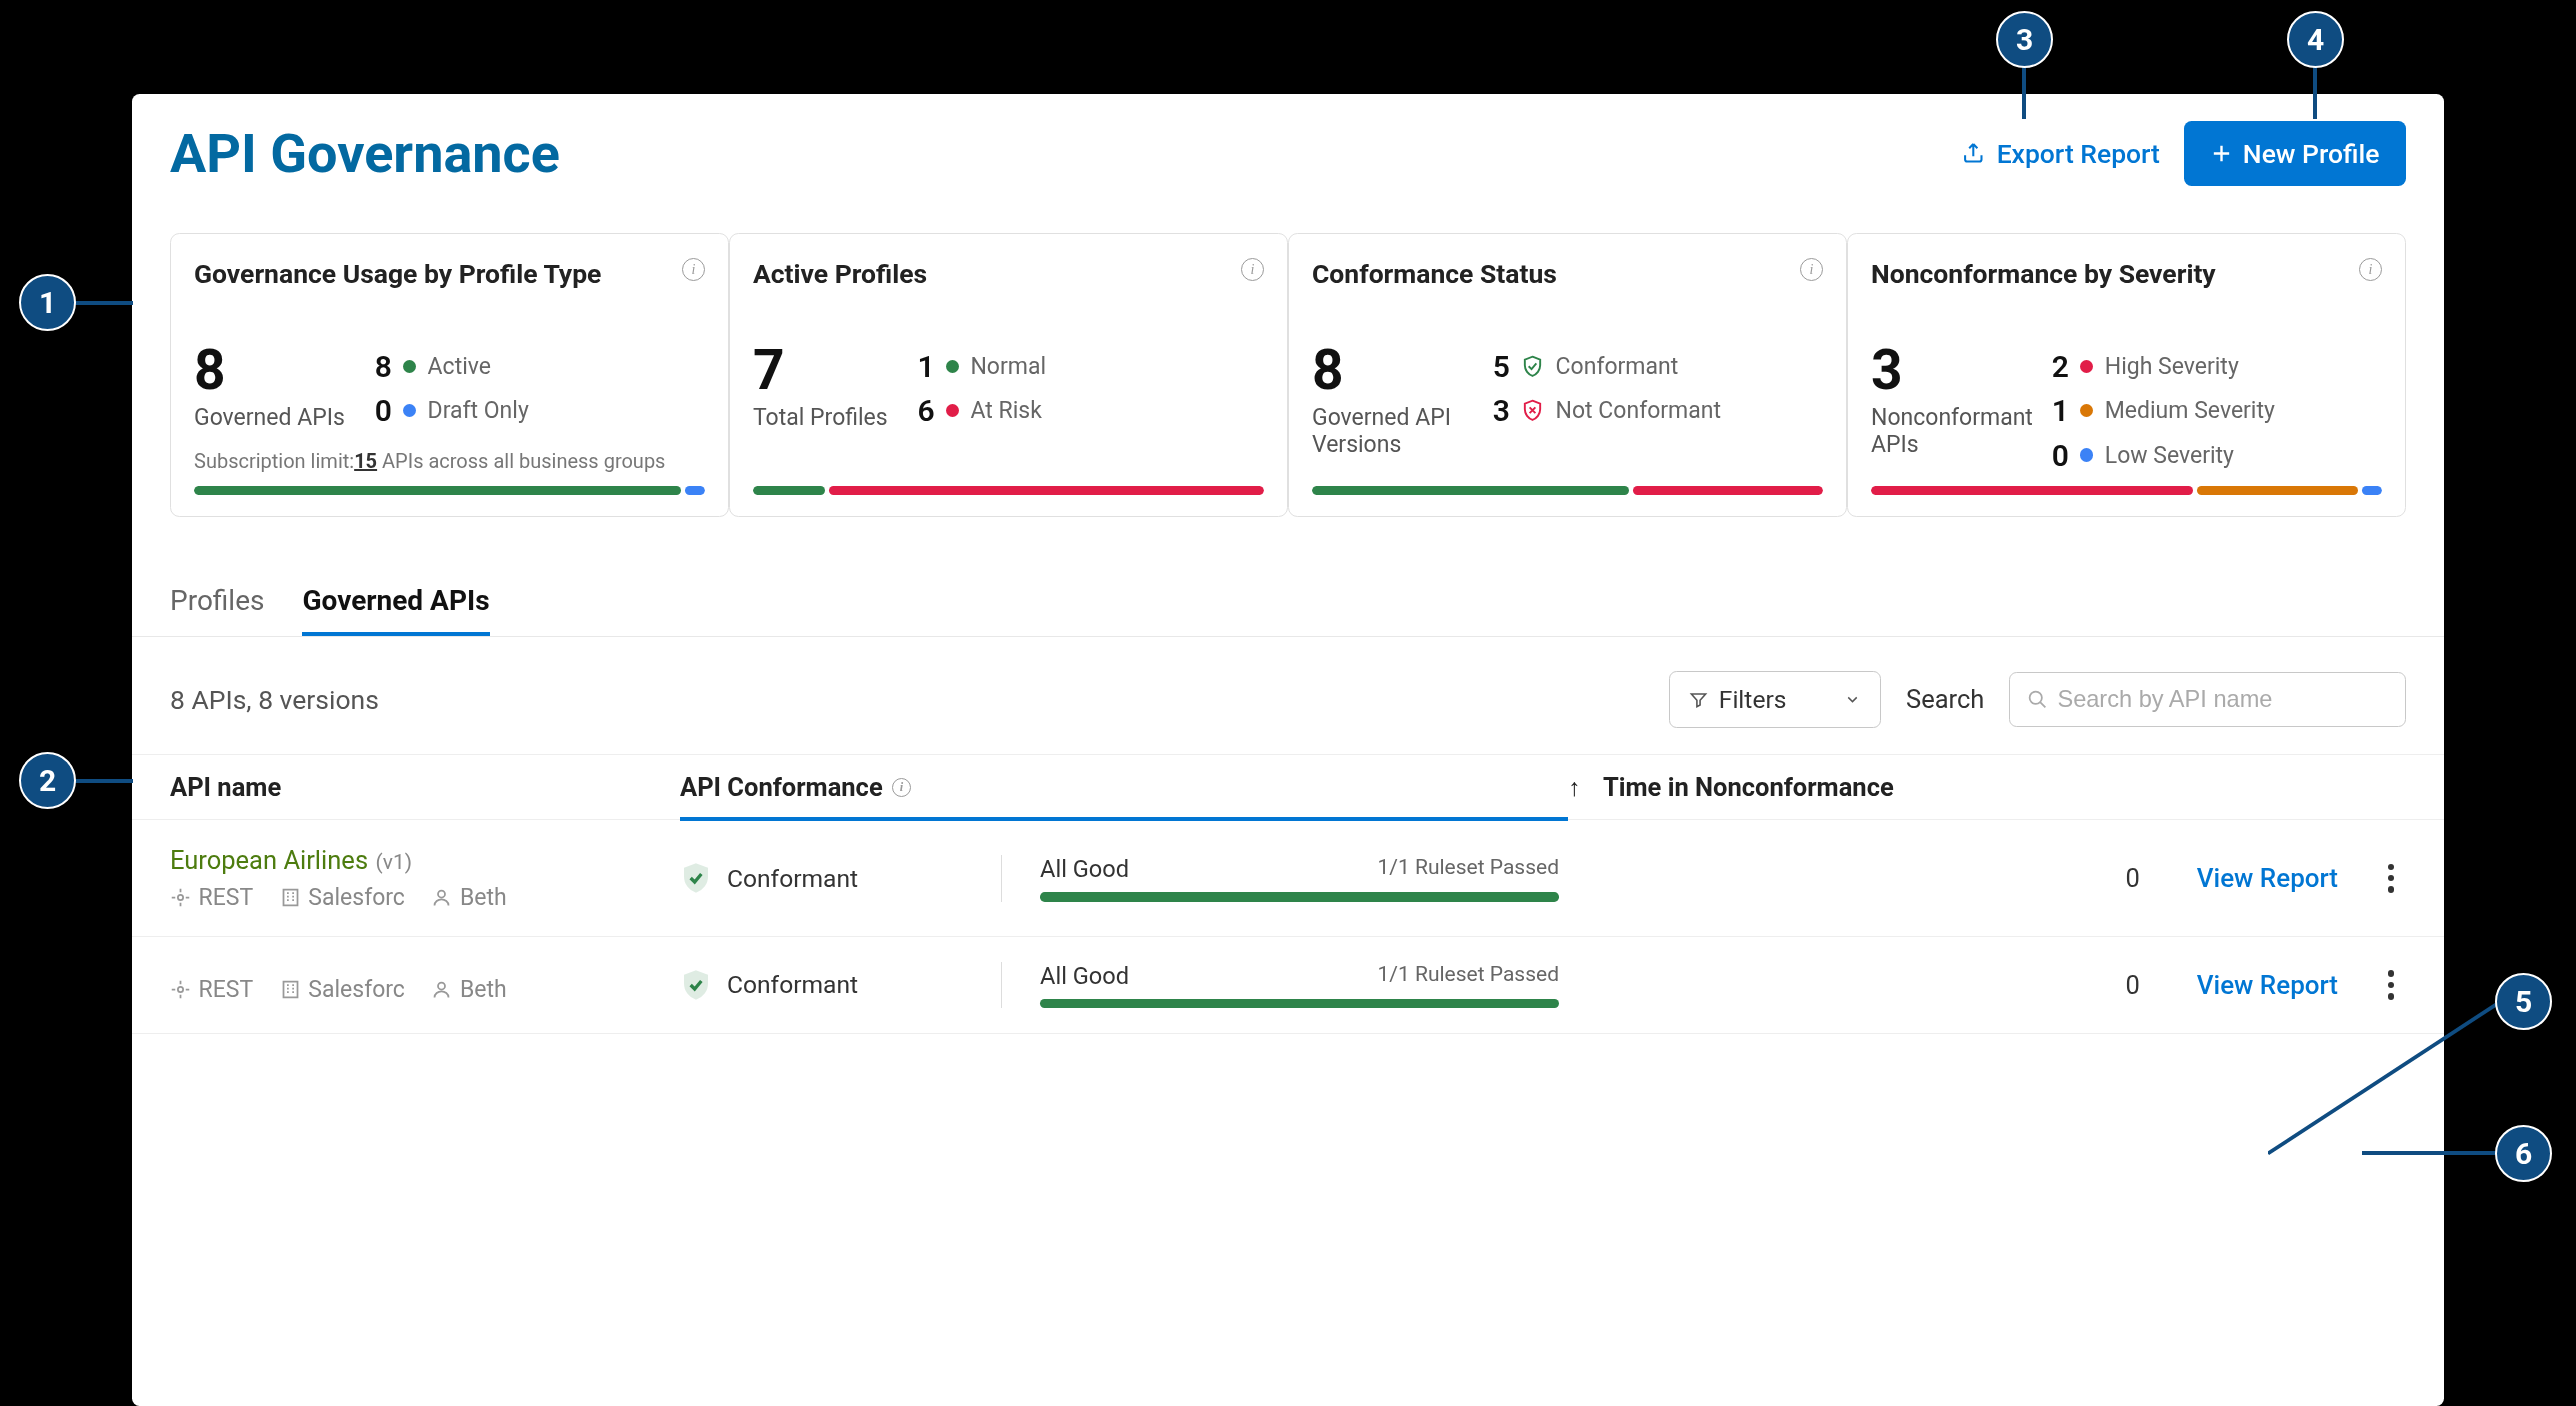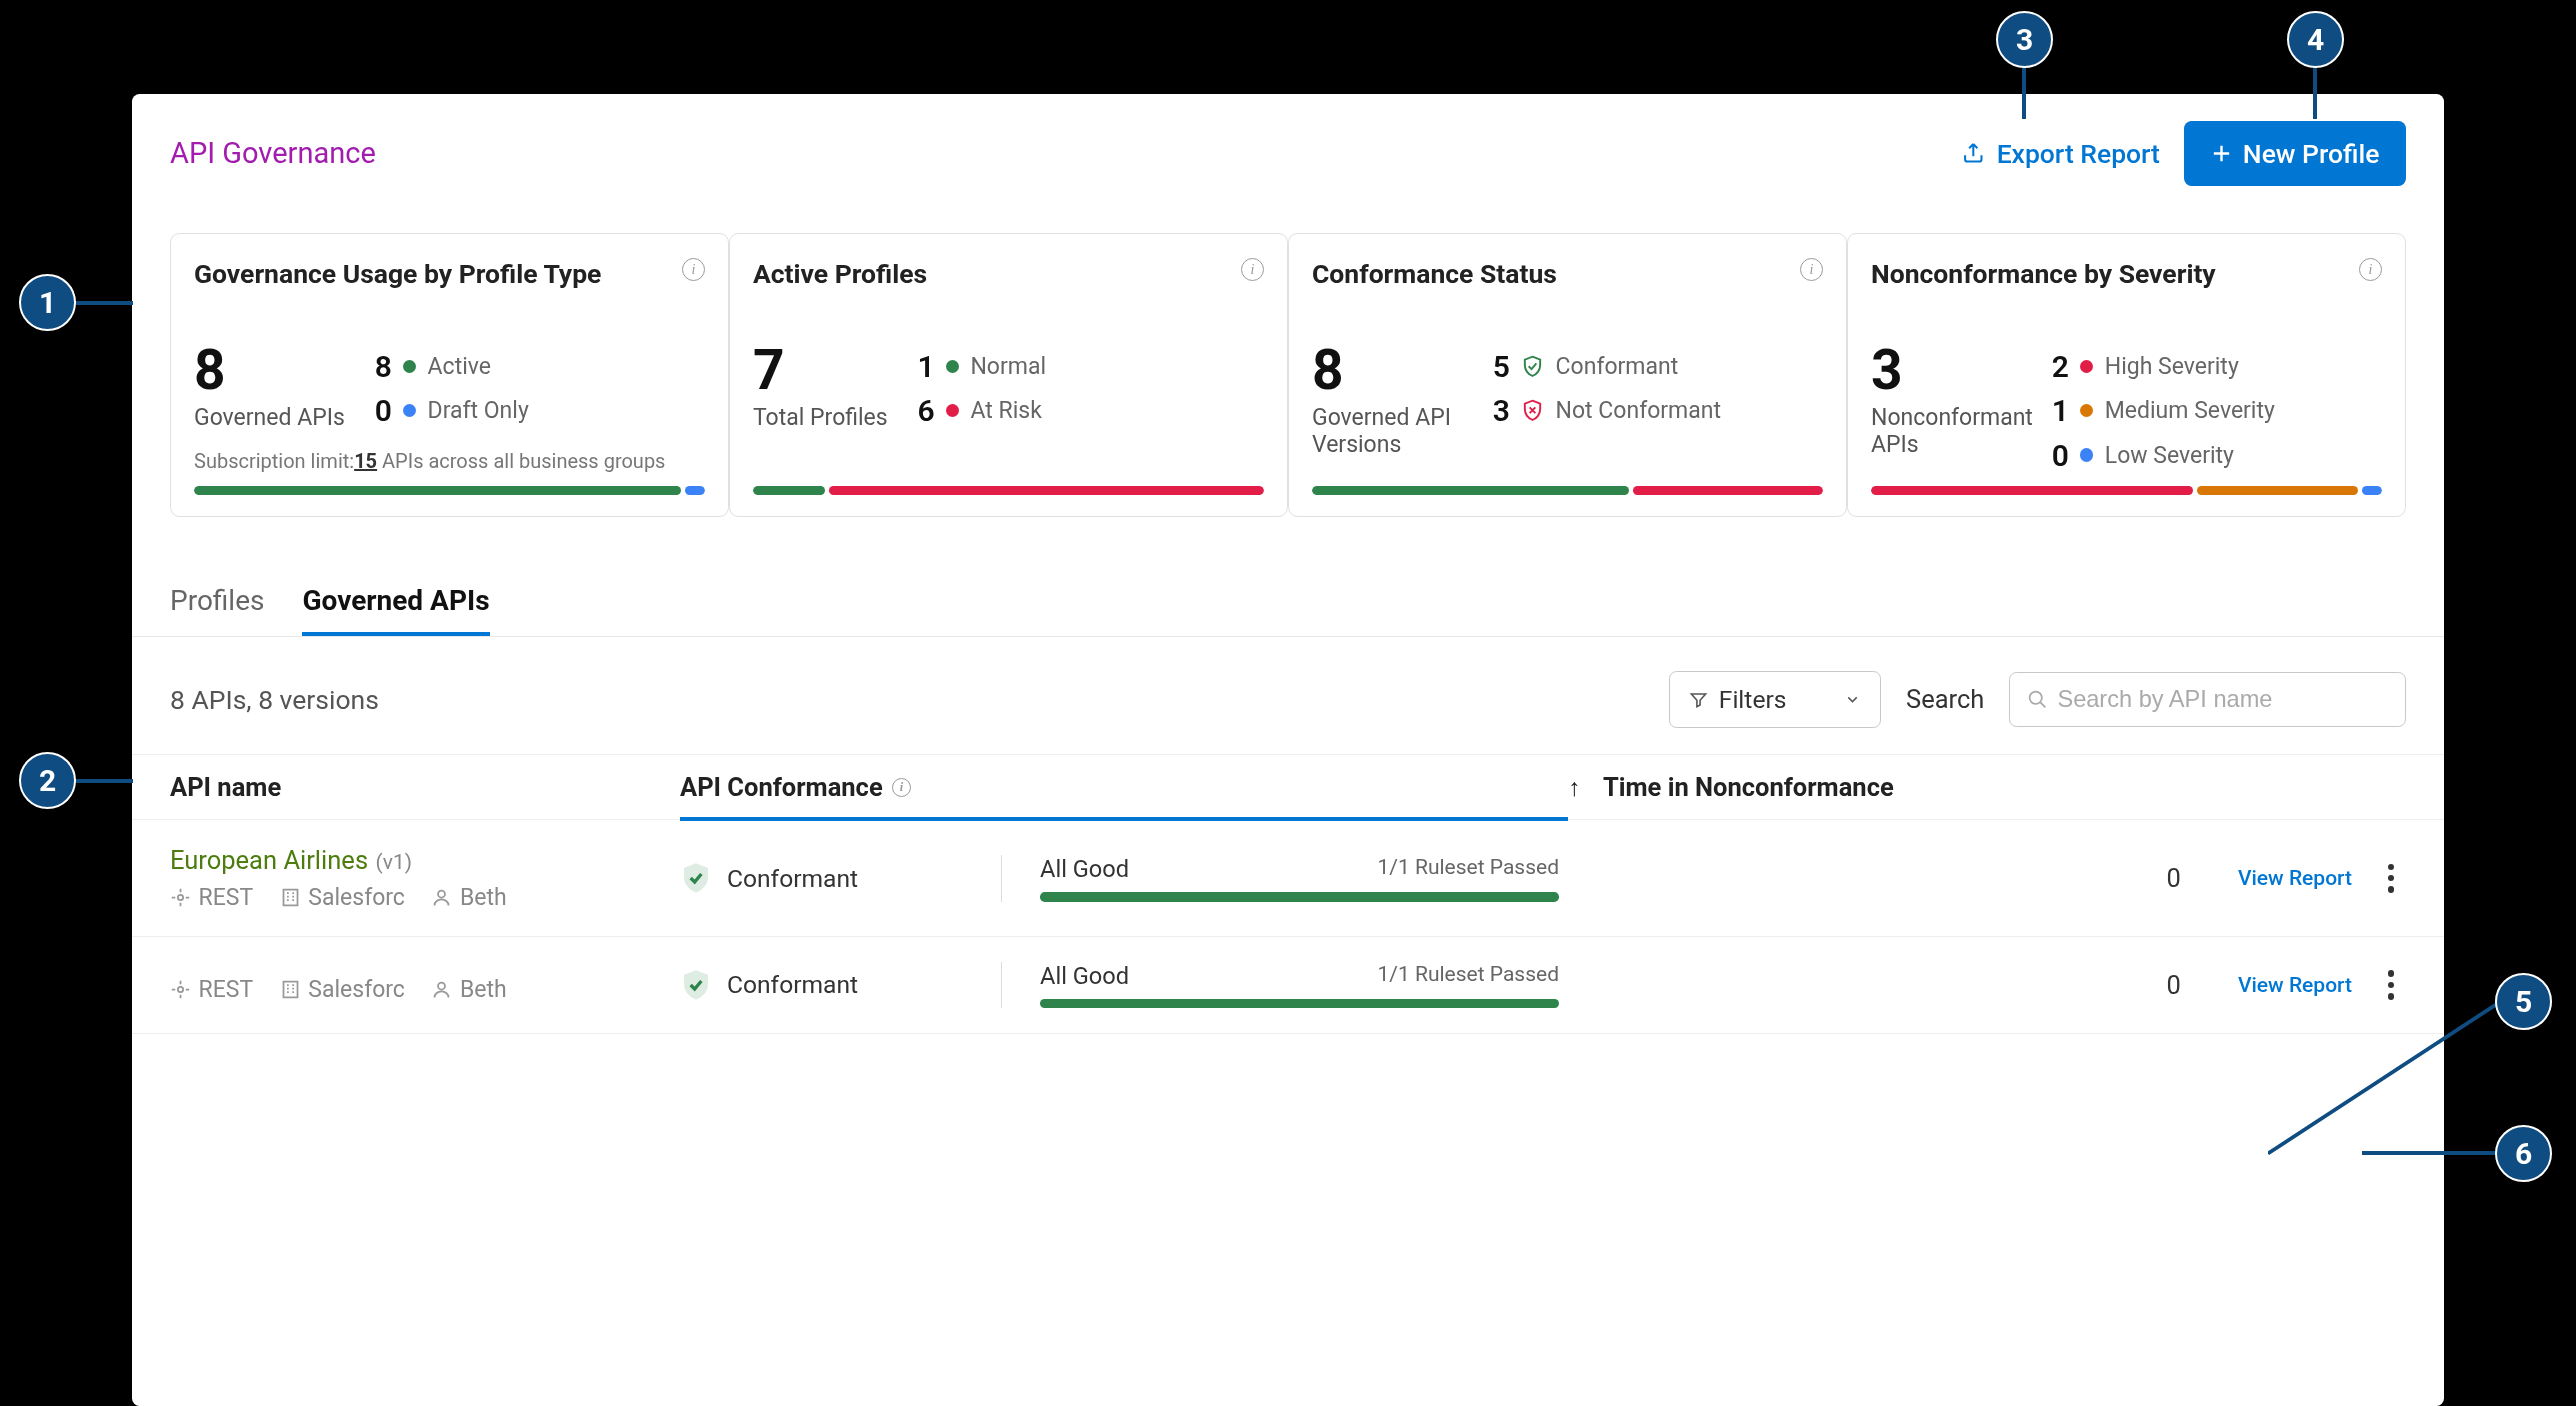--- a/index.html
+++ b/index.html
@@ -20,23 +20,23 @@
     position: relative;
   }
   
   .header {
     display: flex;
     align-items: center;
     justify-content: space-between;
     padding: 26.5px 38px 19px 38px;
   }
   .page-title {
-    font-size: 29px;
-    font-weight: 400;
-    color: #a21caf;
+    font-size: 54px;
+    font-weight: 700;
+    color: #0369a1;
   }
   .header-actions {
     display: flex;
     align-items: center;
     gap: 24px;
     text-align: center;
   }
   .export-btn {
     display: flex;
     align-items: center;
@@ -323,24 +323,24 @@
   }
   .time-block {
     flex: 1;
     text-align: right;
     font-size: 25.5px;
     color: #333;
     padding-right: 57px;
   }
   .view-report {
     color: #0176d3;
-    font-size: 21px;
+    font-size: 26px;
     font-weight: 500;
     cursor: pointer;
-    margin-right: 24px;
+    margin-right: 38px;
   }
   .kebab {
     width: 30px;
     cursor: pointer;
     display: flex;
     flex-direction: column;
     gap: 4.7px;
     align-items: center;
   }
   .kebab span {

